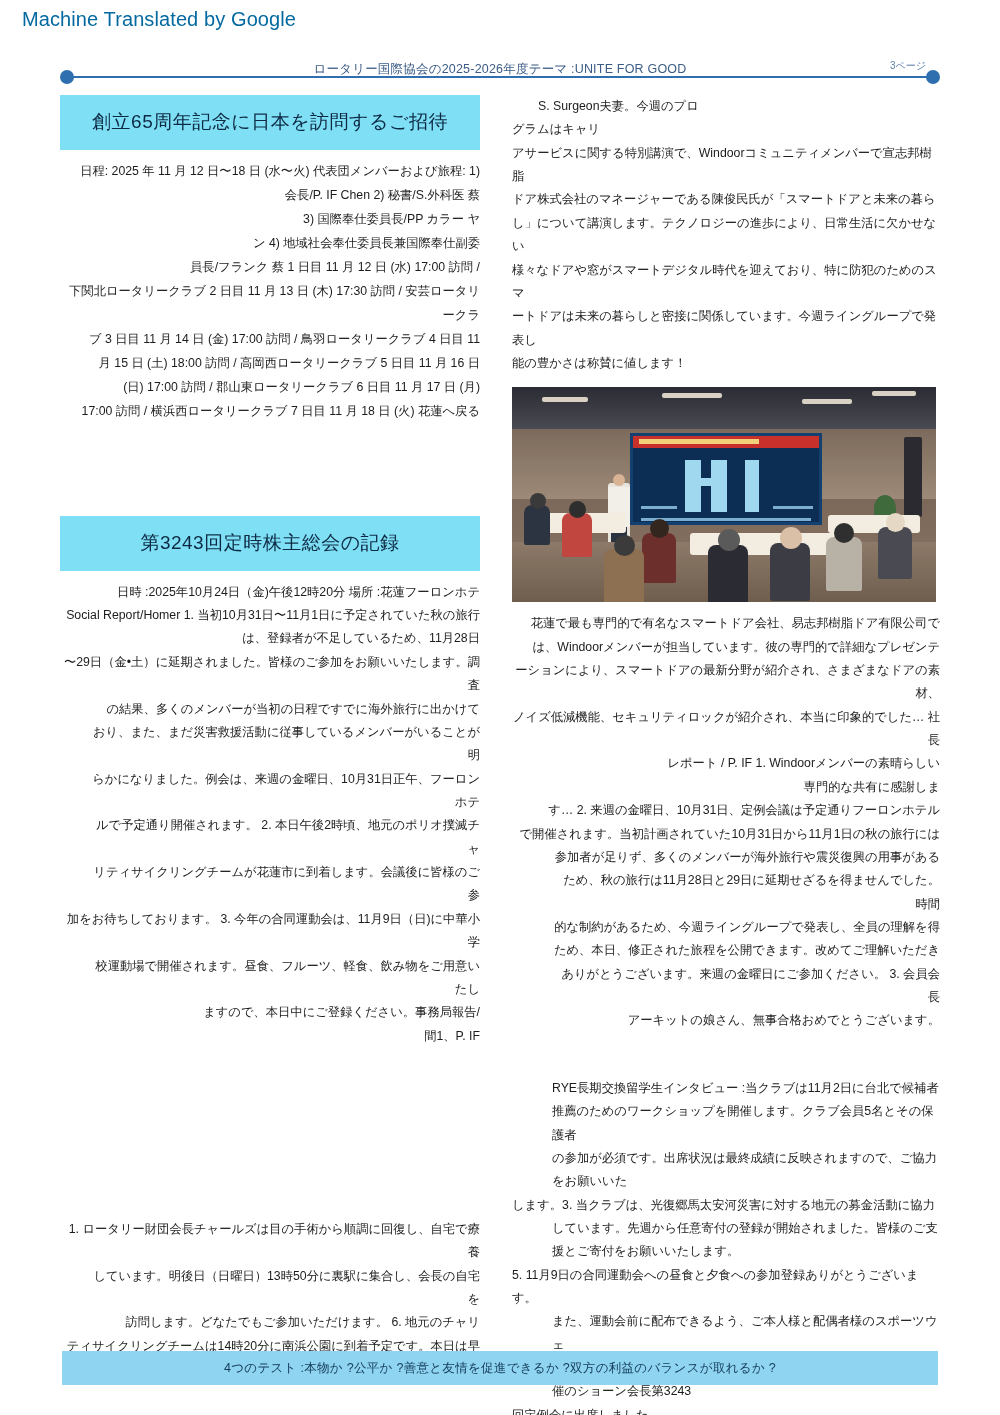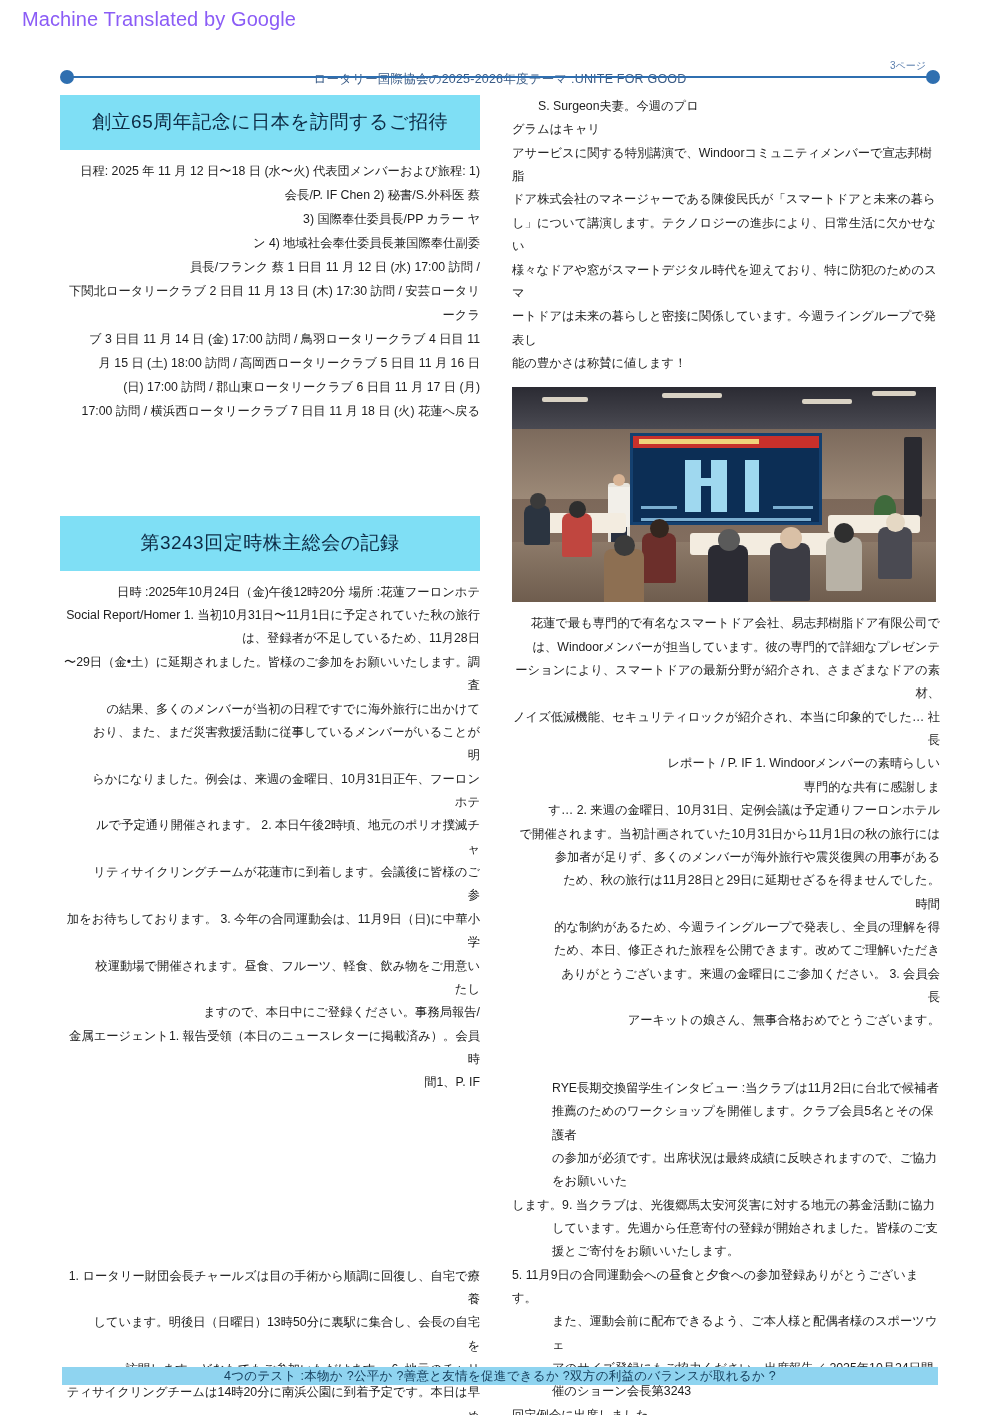--- a/index.html
+++ b/index.html
@@ -16,21 +16,21 @@
     color: #1a1a1a;
     overflow: hidden;
   }
 
   
   .mt-banner {
     position: absolute;
     top: 8px;
     left: 22px;
     font-size: 20px;
-    color: #8b5cf6;
+    color: #0369a1;
     letter-spacing: 0.1px;
   }
 
   
   .header-wrap {
     position: absolute;
     top: 55px;
     left: 60px;
     width: 880px;
     height: 30px;
@@ -48,21 +48,21 @@
     top: 15px;
     width: 14px;
     height: 14px;
     border-radius: 50%;
     background: #2f6fb0;
   }
   .header-dot.left { left: 0px; }
   .header-dot.right { right: 0px; }
   .header-theme {
     position: absolute;
-    top: 16px;
+    top: 6px;
     left: 0;
     width: 880px;
     text-align: center;
     font-size: 12.5px;
     color: #3b5c86;
     letter-spacing: 0.2px;
   }
   .header-page {
     position: absolute;
     top: 4px;
@@ -182,21 +182,21 @@
     position:absolute; right:40px; top:108px; width:22px; height:28px;
     background:#3f6a3c; border-radius:50% 50% 20% 20%;
   }
 
   
   .footer {
     position: absolute;
     left: 62px;
     bottom: 30px;
     width: 876px;
-    height: 18px;
+    height: 34px;
     background: #8fd4f0;
     color: #17405e;
     font-size: 12.5px;
     display: flex;
     align-items: center;
     justify-content: center;
     letter-spacing: 0.3px;
   }
 </style>
 </head>
@@ -239,21 +239,20 @@
     <p class="para">は、登録者が不足しているため、11月28日</p>
     <p class="para">〜29日（金•土）に延期されました。皆様のご参加をお願いいたします。調査</p>
     <p class="para ind1">の結果、多くのメンバーが当初の日程ですでに海外旅行に出かけて</p>
     <p class="para ind1">おり、また、まだ災害救援活動に従事しているメンバーがいることが明</p>
     <p class="para ind1">らかになりました。例会は、来週の金曜日、10月31日正午、フーロンホテ</p>
     <p class="para ind1">ルで予定通り開催されます。 2. 本日午後2時頃、地元のポリオ撲滅チャ</p>
     <p class="para ind1">リティサイクリングチームが花蓮市に到着します。会議後に皆様のご参</p>
     <p class="para">加をお待ちしております。 3. 今年の合同運動会は、11月9日（日)に中華小学</p>
     <p class="para ind1">校運動場で開催されます。昼食、フルーツ、軽食、飲み物をご用意いたし</p>
     <p class="para ind1">ますので、本日中にご登録ください。事務局報告/</p>
-    <p class="para">金属エージェント1. 報告受領（本日のニュースレターに掲載済み）。会員時</p>
     <p class="para ind1">間1、P. IF</p>
   </div>
 
   <div style="height:160px"></div>
 
   <div class="block tight">
     <p class="para">1. ロータリー財団会長チャールズは目の手術から順調に回復し、自宅で療養</p>
     <p class="para ind1">しています。明後日（日曜日）13時50分に裏駅に集合し、会長の自宅を</p>
     <p class="para ind1">訪問します。どなたでもご参加いただけます。 6. 地元のチャリ</p>
     <p class="para">ティサイクリングチームは14時20分に南浜公園に到着予定です。本日は早め</p>
@@ -344,21 +343,21 @@
     <p class="para ind2">アーキットの娘さん、無事合格おめでとうございます。</p>
   </div>
 
   <div style="height:44px"></div>
 
   <div class="tight">
     <p class="para ind2">RYE長期交換留学生インタビュー :当クラブは11月2日に台北で候補者</p>
     <p class="para ind2">推薦のためのワークショップを開催します。クラブ会員5名とその保護者</p>
     <p class="para ind2">の参加が必須です。出席状況は最終成績に反映されますので、ご協力</p>
     <p class="para ind2">をお願いいた</p>
-    <p class="para">します。9. 当クラブは、光復郷馬太安河災害に対する地元の募金活動に協力</p>
+    <p class="para">します。3. 当クラブは、光復郷馬太安河災害に対する地元の募金活動に協力</p>
     <p class="para ind2">しています。先週から任意寄付の登録が開始されました。皆様のご支</p>
     <p class="para ind2">援とご寄付をお願いいたします。</p>
     <p class="para">5. 11月9日の合同運動会への昼食と夕食への参加登録ありがとうございます。</p>
     <p class="para ind2">また、運動会前に配布できるよう、ご本人様と配偶者様のスポーツウェ</p>
     <p class="para ind2">アのサイズ登録にもご協力ください。出席報告／ 2025年10月24日開</p>
     <p class="para ind2">催のショーン会長第3243</p>
     <p class="para">回定例会に出席しました。</p>
   </div>
 
 </div>

